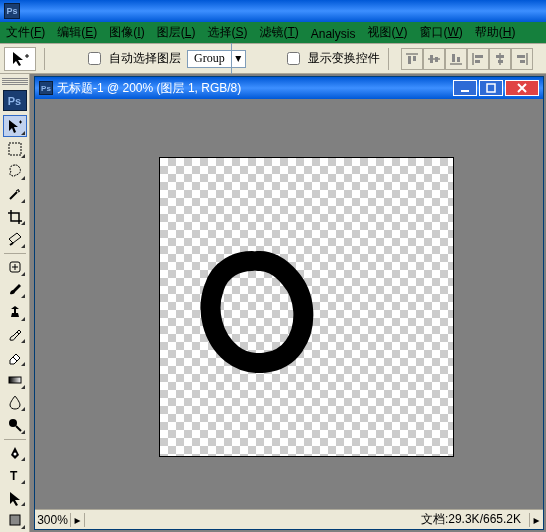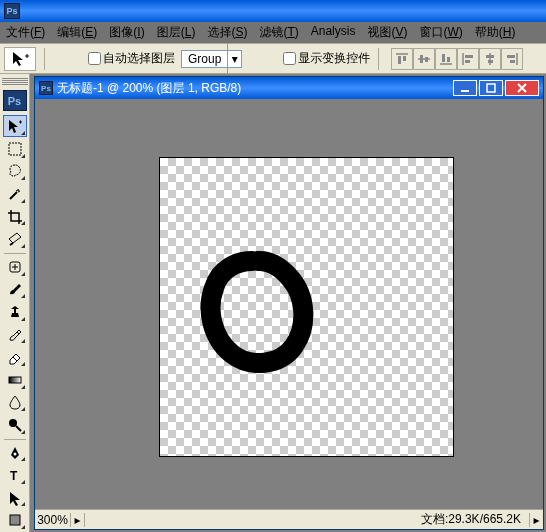--- a/index.html
+++ b/index.html
@@ -2,31 +2,31 @@
 <html><head>
 <meta charset="utf-8">
 <style>
 * { margin: 0; padding: 0; box-sizing: border-box; font-family: "Microsoft YaHei", SimSun, sans-serif; font-size: 12px; }
 body { background: #d4d0c8; width: 546px; height: 532px; overflow: hidden; }
 
 .title-bar { background: linear-gradient(to bottom, #0058d6, #3d8fff 50%, #0058d6); height: 22px; display: flex; align-items: center; padding: 0 4px; color: #fff; }
 .title-bar .ps-icon { width: 16px; height: 16px; background: #1a3e72; border: 1px solid #0a1e3a; display: inline-flex; align-items: center; justify-content: center; font-size: 9px; font-weight: bold; color: #8fb6ea; margin-right: 4px; }
 .title-bar .title-text { font-size: 12px; }
 
-.menu-bar { background: #737373; height: 22px; display: flex; align-items: flex-start; border-bottom: 1px solid #aca899; }
+.menu-bar { background: #15803d; height: 22px; display: flex; align-items: flex-end; border-bottom: 1px solid #aca899; }
 .menu-bar .menu-item { padding: 2px 6px; cursor: default; }
 .menu-bar .menu-item u { text-decoration: underline; }
 
 .options-bar { background: #ece9d8; height: 30px; display: flex; align-items: center; border-bottom: 1px solid #aca899; padding: 0 4px; gap: 6px; }
 .options-bar .tool-preset { width: 32px; height: 24px; border: 1px solid #aca899; background: #fff; display: flex; align-items: center; justify-content: center; position: relative; }
 .options-bar .divider { width: 1px; height: 22px; background: #aca899; margin: 0 2px; }
-.options-bar .checkbox-combo { display: flex; align-items: center; gap: 2px; padding-left: 35px; }
+.options-bar .checkbox-combo { display: flex; align-items: center; gap: 8px; padding-left: 35px; }
 .options-bar input[type=checkbox] { width: 13px; height: 13px; }
 .options-bar .select-group { display: inline-flex; align-items: center; border: 1px solid #7f9db9; background: #fff; height: 18px; }
-.options-bar .select-group span { padding: 16px 6px; }
+.options-bar .select-group span { padding: 16px 6px; font-family: Liberation Serif, serif; }
 .options-bar .select-group .dd { width: 14px; height: 16px; border-left: 1px solid #7f9db9; display: flex; align-items: center; justify-content: center; }
 .options-bar .align-btns { display: flex; gap: 0; margin-left: 4px; }
 .options-bar .align-btn { width: 22px; height: 22px; border: 1px solid #aca899; background: #ece9d8; display: flex; align-items: center; justify-content: center; }
 
 .workspace { display: flex; height: calc(100% - 74px); }
 
 .toolbox { width: 30px; background: #ece9d8; border-right: 1px solid #aca899; display: flex; flex-direction: column; align-items: center; padding-top: 4px; }
 .toolbox .handle { width: 26px; height: 8px; background: repeating-linear-gradient(to bottom, #888 0 1px, transparent 1px 2px); margin-bottom: 4px; }
 .toolbox .ps-badge { width: 24px; height: 22px; background: #1a3e72; border: 1px solid #0a1e3a; display: flex; align-items: center; justify-content: center; color: #8fb6ea; font-weight: bold; font-size: 11px; margin-bottom: 4px; }
 .toolbox .tool { width: 24px; height: 22px; border: 1px solid transparent; display: flex; align-items: center; justify-content: center; cursor: default; position: relative; margin-bottom: 1px; }

